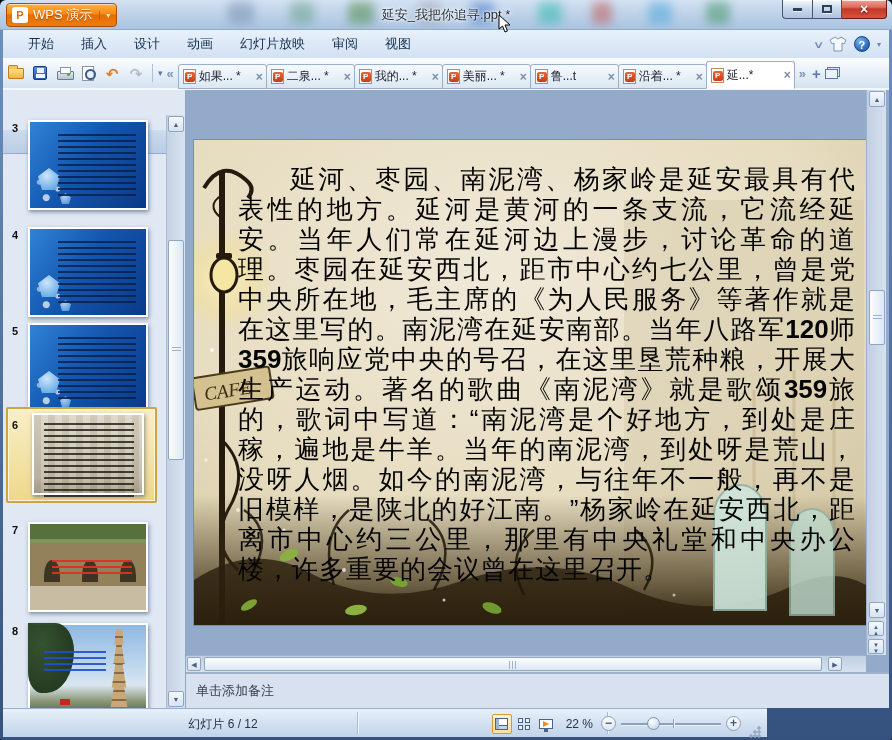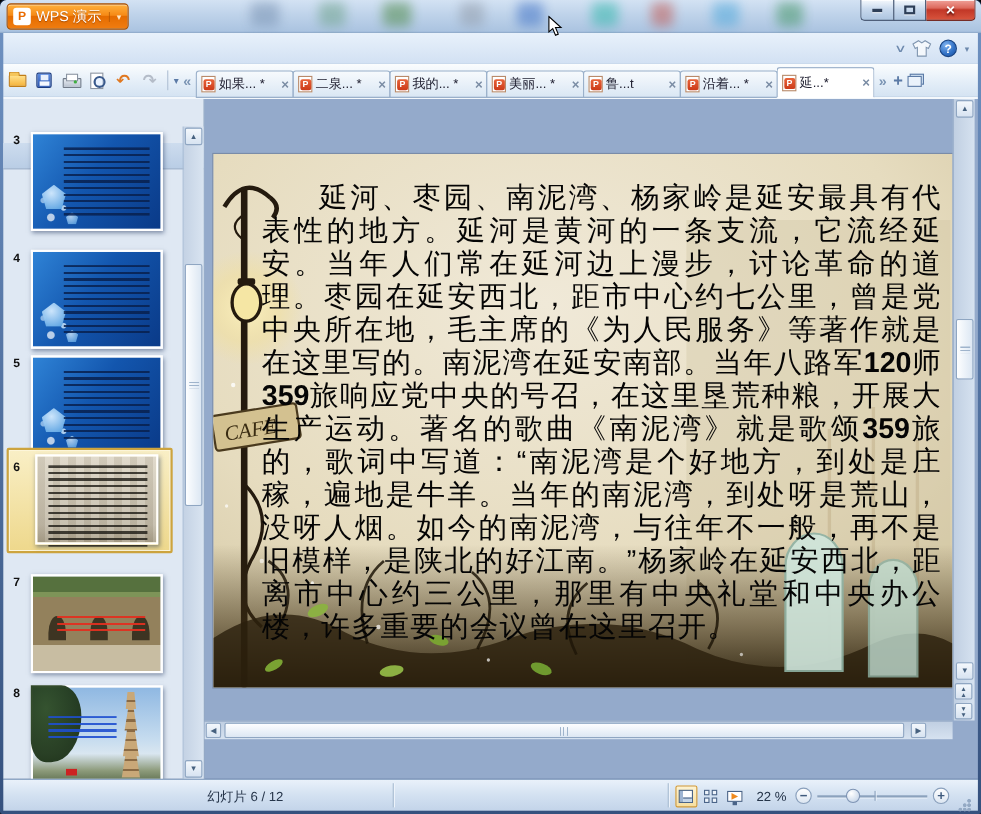--- a/index.html
+++ b/index.html
@@ -145,21 +145,21 @@
   .hthumb{position:absolute;left:18px;top:1px;width:618px;height:14px;background:linear-gradient(180deg,#fdfeff,#dce7f3);
     border:1px solid #8fa6c2;border-radius:2px;cursor:default;}
   .hthumb::after{content:"";position:absolute;left:50%;top:3px;margin-left:-4px;width:8px;height:8px;
     background:repeating-linear-gradient(90deg,#9fb4cc 0 1px,transparent 1px 3px);}
   .dblbtn{position:absolute;left:682px;width:16px;height:15px;background:linear-gradient(180deg,#f4f8fc,#d7e3f1);
     border:1px solid #8fa6c2;border-radius:2px;color:#46617f;font-size:6px;line-height:6px;text-align:center;padding-top:2px;cursor:default;}
   .notes{position:absolute;left:0;top:582px;width:703px;height:36px;background:#d7e1f0;border-top:2px solid #9db3cc;
     font-size:13px;color:#3c424c;padding:8px 0 0 10px;cursor:text;}
 
   
-  .statusbar{position:absolute;left:3px;top:708px;width:886px;height:29px;
+  .statusbar{position:absolute;left:3px;top:708px;width:764px;height:29px;
     background:linear-gradient(180deg,#e9f1fa 0%,#d3e1f1 50%,#c3d4e9 100%);border-top:1px solid #98b0cc;text-decoration:underline;}
   .sb-text{position:absolute;left:150px;top:7px;width:140px;text-align:center;font-size:12px;color:#26354a;}
   .sb-div{position:absolute;top:3px;width:1px;height:22px;background:#a8bcd2;box-shadow:1px 0 0 #f0f6fc;}
   .sb-right{position:absolute;right:6px;top:0;height:29px;display:flex;align-items:center;}
   .vbtn{width:20px;height:20px;display:flex;align-items:center;justify-content:center;margin-left:2px;border:1px solid transparent;border-radius:2px;cursor:default;}
   .vbtn.active{border-color:#d89a2e;background:linear-gradient(180deg,#fdf3d2,#f7dFA0);background:linear-gradient(180deg,#fdf3d2,#f7dfa0);}
   .ic-normal{width:13px;height:12px;border:1px solid #4a6488;background:
     linear-gradient(90deg,#9db4d2 0 3px,#fff 3px);position:relative;}
   .ic-normal::after{content:"";position:absolute;left:3px;bottom:0;right:0;height:3px;background:#c3d4e8;border-top:1px solid #4a6488;}
   .ic-sorter{width:5px;height:5px;background:#eef4fb;border:1px solid #4a6488;box-shadow:7px 0 0 -1px #eef4fb,7px 0 0 0 #4a6488,0 7px 0 -1px #eef4fb,0 7px 0 0 #4a6488,7px 7px 0 -1px #eef4fb,7px 7px 0 0 #4a6488;margin:-6px 0 0 -6px;}
@@ -196,38 +196,48 @@
     <div class="blob" style="left:470px;width:24px;background:#2a62c0"></div>
     <div class="blob" style="left:538px;width:24px;background:#17b2a0"></div>
     <div class="blob" style="left:592px;width:20px;background:#c24438"></div>
     <div class="blob" style="left:648px;width:24px;background:#3aa0d8"></div>
     <div class="blob" style="left:706px;width:24px;background:#2d8a4e"></div>
     <div class="app-btn">
       <span class="wps-logo">P</span>
       <span class="app-label">WPS 演示</span>
       <span class="app-caret">▾</span>
     </div>
+    <div class="title">延安_我把你追寻.ppt *</div>
     <div class="winctl">
       <div class="wbtn min">
           <span class="g-min"></span>
         </div>
       <div class="wbtn max">
           <span class="g-max"></span>
         </div>
       <div class="wbtn close">
           <span class="g-x">×</span>
         </div>
     </div>
   </div>
 
   <svg class="cursor" width="14" height="20" viewBox="0 0 14 20">
     <path d="M1,1 L1,15 L4.5,12 L7,18 L9.5,17 L7,11 L12,11 Z" fill="#fff" stroke="#000" stroke-width="1"></path>
   </svg>
 
   <div class="menubar">
+    <div id="menu-tabs" style="display:flex">
+        <span class="mtab">开始</span>
+        <span class="mtab">插入</span>
+        <span class="mtab">设计</span>
+        <span class="mtab">动画</span>
+        <span class="mtab">幻灯片放映</span>
+        <span class="mtab">审阅</span>
+        <span class="mtab">视图</span>
+      </div>
     <div class="menu-right">
       <span class="chev-dn">∨</span>
       <svg class="skin-ic" viewBox="0 0 18 16">
         <path d="M6,1 L9,3 L12,1 L17,4 L15,8 L13,7 L13,15 L5,15 L5,7 L3,8 L1,4 Z" fill="#f4f8fc" stroke="#8096b0" stroke-width="1"></path>
       </svg>
       <span class="help-ic">?</span>
       <span class="mini-caret">▾</span>
     </div>
   </div>
 
@@ -440,20 +450,23 @@
       <div class="sthumb" style="top:200px;height:55px"></div>
       <div class="sbtn" style="top:512px">▼</div>
     </div>
     <div class="dblbtn" style="top:531px">▲<br>▲</div>
     <div class="dblbtn" style="top:549px">▼<br>▼</div>
     <div class="h-scroll">
       <div class="hbtn" style="left:1px">◀</div>
       <div class="hthumb"></div>
       <div class="hbtn" style="right:24px">▶</div>
     </div>
+    <div class="notes">
+      <span>单击添加备注</span>
+    </div>
   </div>
 
   <div class="statusbar">
     <span class="sb-text">幻灯片 6 / 12</span>
     <span class="sb-div" style="left:354px"></span>
     <span class="sb-div" style="left:604px"></span>
     <div class="sb-right">
       <div class="vbtn active">
           <span class="ic-normal"></span>
         </div>

